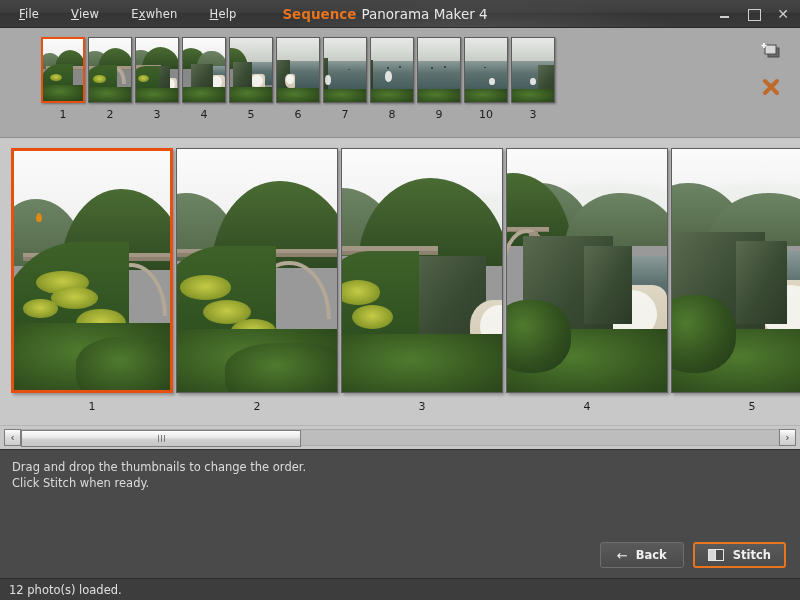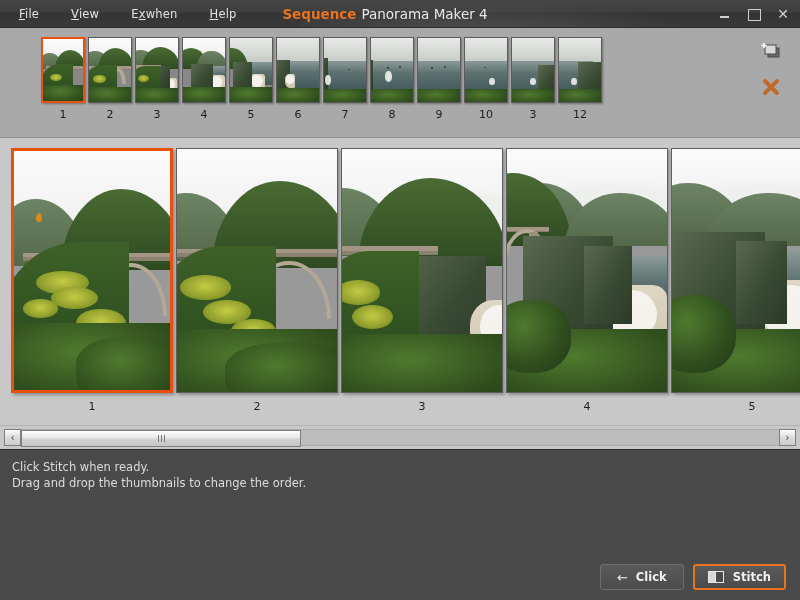--- a/index.html
+++ b/index.html
@@ -422,32 +422,20 @@
             <div class="sky ocean-sky" style="height:40%"></div>
             <div class="ocean" style="left:-10%;top:36%;width:110%;height:48%"></div>
             <div class="cliff" style="left:62%;top:42%;width:50%;height:42%"></div>
             <div class="surf" style="left:44%;top:62%;width:14%;height:12%"></div>
             <div class="brush" style="left:-6%;top:80%;width:120%;height:24%"></div>
           </div>
         </div>
         <div class="thumb-num">3</div>
       </div>
 
-      <div class="thumb-cell">
-        <div class="thumb-frame">
-          <div class="photo">
-            <div class="sky ocean-sky" style="height:40%"></div>
-            <div class="ocean" style="left:-20%;top:36%;width:100%;height:48%"></div>
-            <div class="cliff" style="left:46%;top:38%;width:66%;height:48%"></div>
-            <div class="surf" style="left:28%;top:62%;width:14%;height:12%"></div>
-            <div class="brush" style="left:-6%;top:80%;width:120%;height:24%"></div>
-          </div>
-        </div>
-        <div class="thumb-num">12</div>
-      </div>
 
     </div>
 
     <div class="strip-tools">
       <div class="tool-btn">
         <svg width="22" height="22" viewBox="0 0 22 22">
           <rect x="8" y="8" width="11" height="9" fill="#6b6b6b" stroke="#4a4a4a" stroke-width="1"></rect>
           <rect x="5" y="5" width="11" height="9" fill="#d9d9d9" stroke="#4a4a4a" stroke-width="1"></rect>
           <path d="M4 3 v5 M1.5 5.5 h5" stroke="#ffffff" stroke-width="1.6"></path>
         </svg>
@@ -589,32 +577,35 @@
             <i></i>
             <i></i>
             <i></i>
           </span>
       </div>
     </div>
     <div class="scroll-arrow">›</div>
   </div>
 
   <div class="bottom-panel">
+    <div class="panel-line">Drag and drop the thumbnails to change the order.</div>
     <div class="panel-line">Click Stitch when ready.</div>
-    <div class="panel-line">Drag and drop the thumbnails to change the order.</div>
 
     <div class="action-bar">
       <div class="btn">
         <span class="back-arrow">←</span>
-        <span>Click</span>
+        <span>Back</span>
       </div>
       <div class="btn primary">
         <span class="stitch-icon">
             <i class="a"></i>
             <i class="b"></i>
           </span>
         <span>Stitch</span>
       </div>
     </div>
   </div>
 
+  <div class="statusbar">
+    <span>12 photo(s) loaded.</span>
+  </div>
 
 </div>
 
 </body></html>

